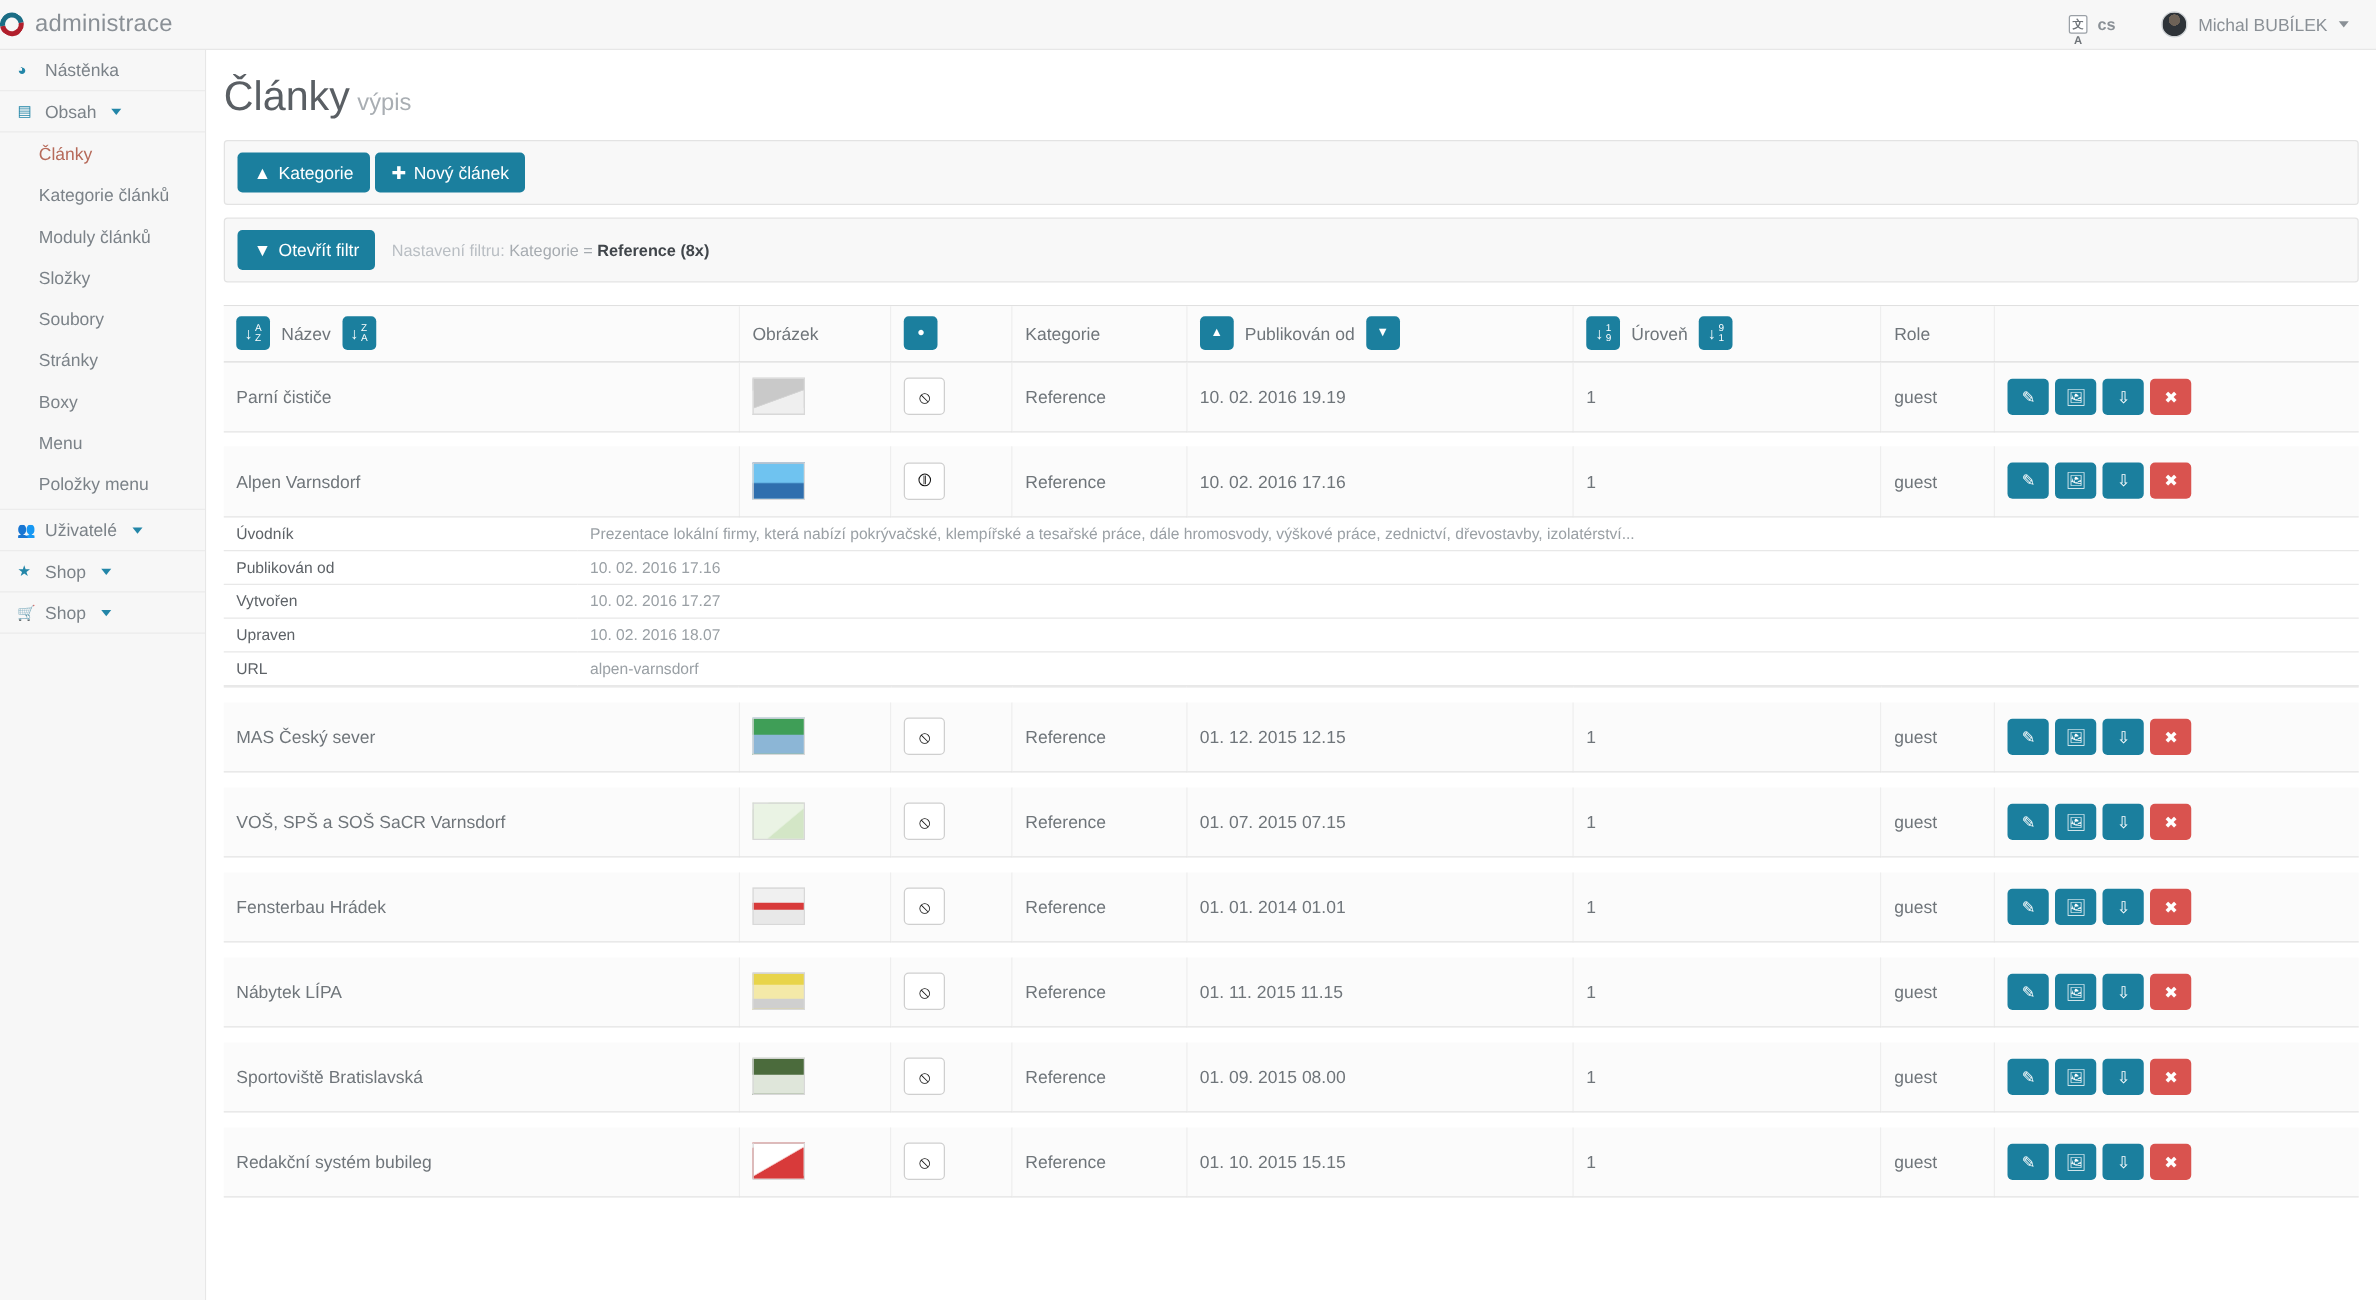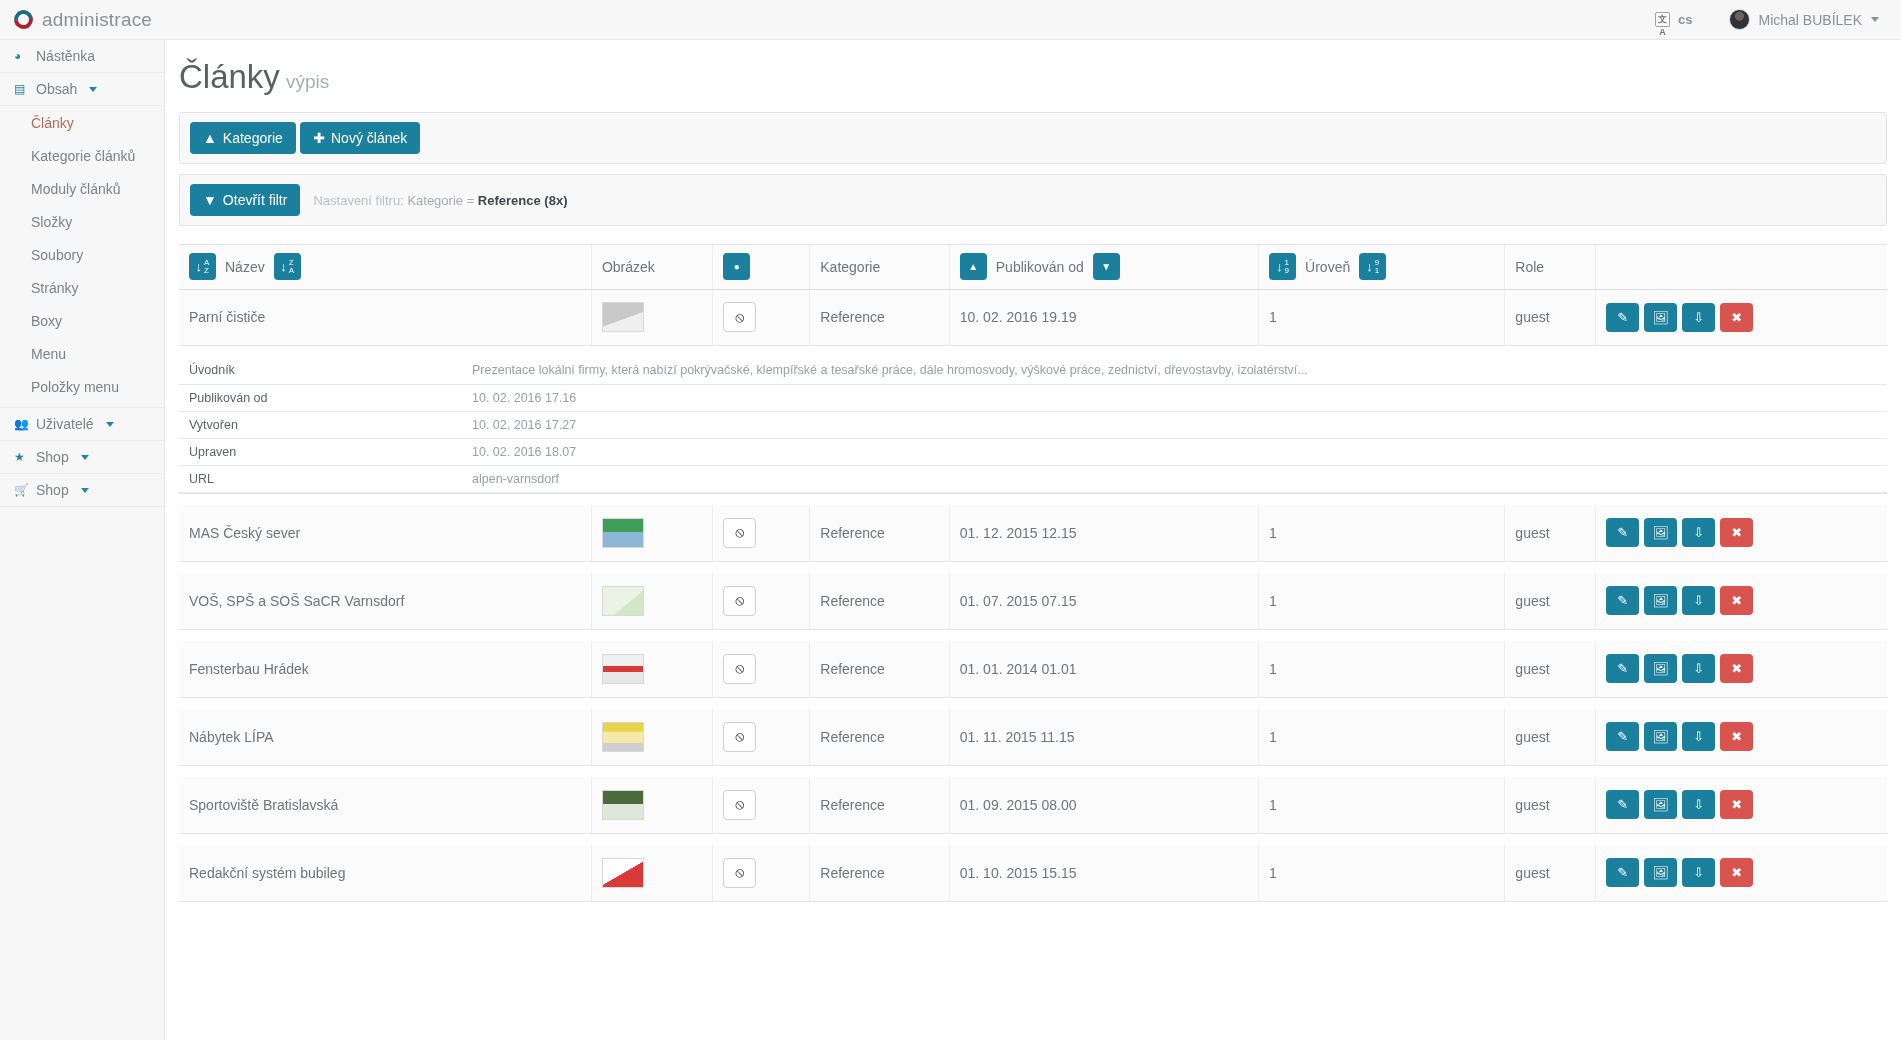--- a/index.html
+++ b/index.html
@@ -11,21 +11,21 @@
     font-family: "Liberation Sans", sans-serif;
     color: #555a5f;
   }
   
   .topbar {
     position: absolute; top: 0; left: 0; width: 1901px; height: 40px;
     background: #f7f7f7; border-bottom: 1px solid #e7e7e7;
     display: flex; align-items: center;
   }
   .brand {
-    width: 200px; padding-left: 14px;
+    width: 200px; 
     display: flex; align-items: center; gap: 9px;
   }
   .brand-logo {
     width: 19px; height: 19px; border-radius: 50%;
     border: 4px solid #b11f2c;
     border-top-color: #1b6d85; border-left-color: #1b6d85;
     transform: rotate(35deg);
   }
   .brand-name { font-size: 19px; color: #8a9096; letter-spacing: .2px; }
   .topbar-right {
@@ -346,20 +346,39 @@
             <span class="abtn">🖼</span>
             <span class="abtn">⇩</span>
             <span class="abtn danger">✖</span>
           </div>
             </td>
         </tr>
         <tr class="spacer-row">
             <td colspan="8"></td>
           </tr>
 
+        <tr>
+          <td>Alpen Varnsdorf</td>
+          <td>
+              <span class="thumb thumb-2"></span>
+            </td>
+          <td><span class="togglebtn">⦷</span></td>
+          <td>Reference</td>
+          <td>10. 02. 2016 17.16</td>
+          <td>1</td>
+          <td>guest</td>
+          <td>
+              <div class="actions">
+            <span class="abtn">✎</span>
+            <span class="abtn">🖼</span>
+            <span class="abtn">⇩</span>
+            <span class="abtn danger">✖</span>
+          </div>
+            </td>
+        </tr>
         <tr class="detail-row">
           <td colspan="8">
             <table class="detail-table">
               <colgroup>
                   <col style="width:283px">
                   <col>
                 </colgroup>
               <tbody>
                 <tr>
                   <td class="k">Úvodník</td>

